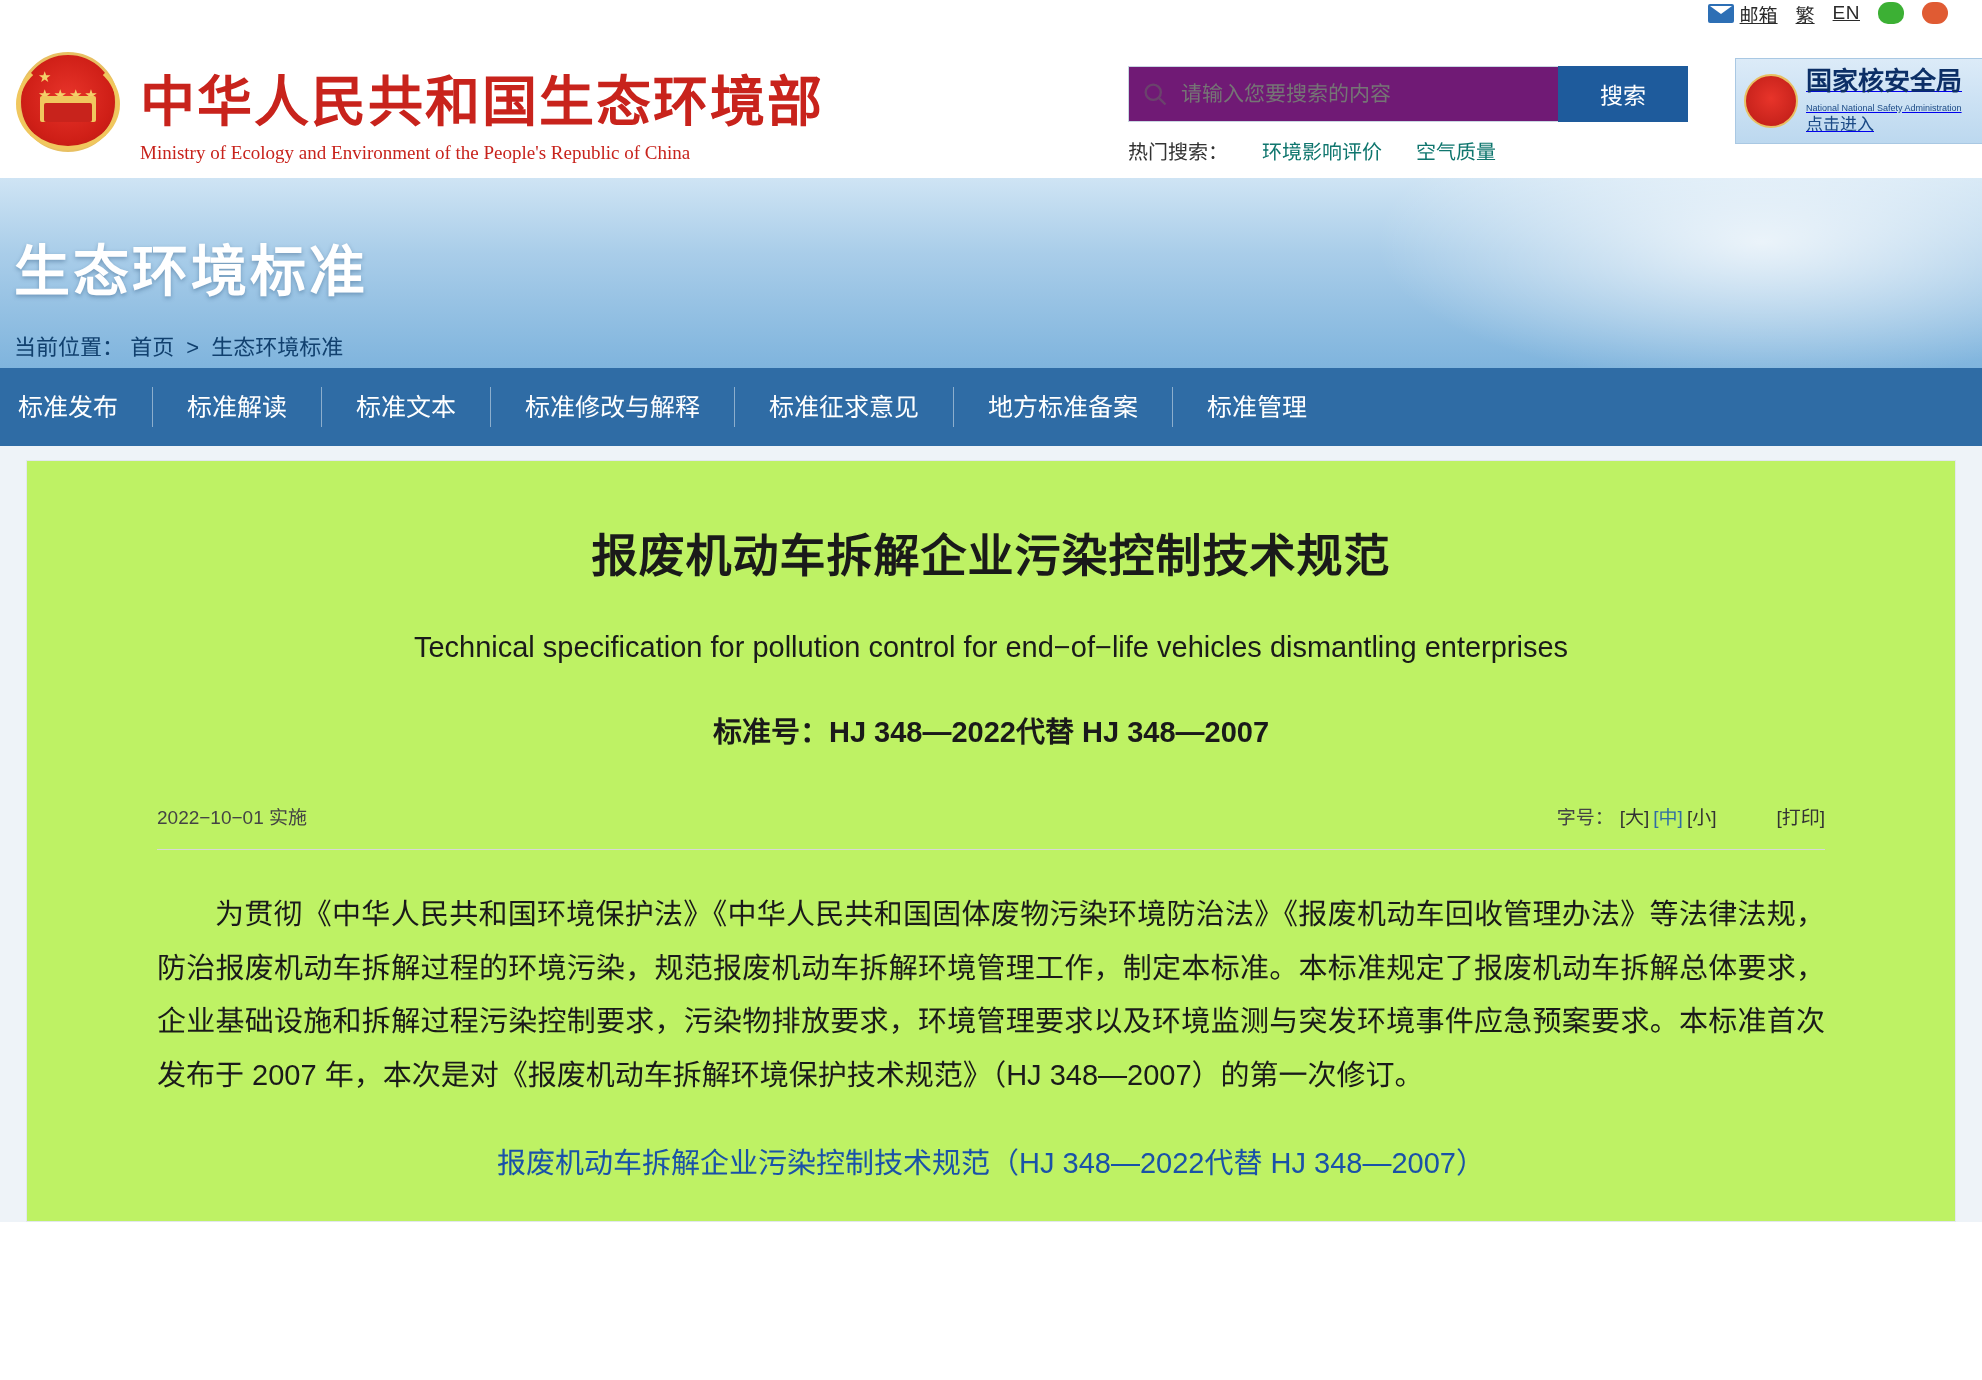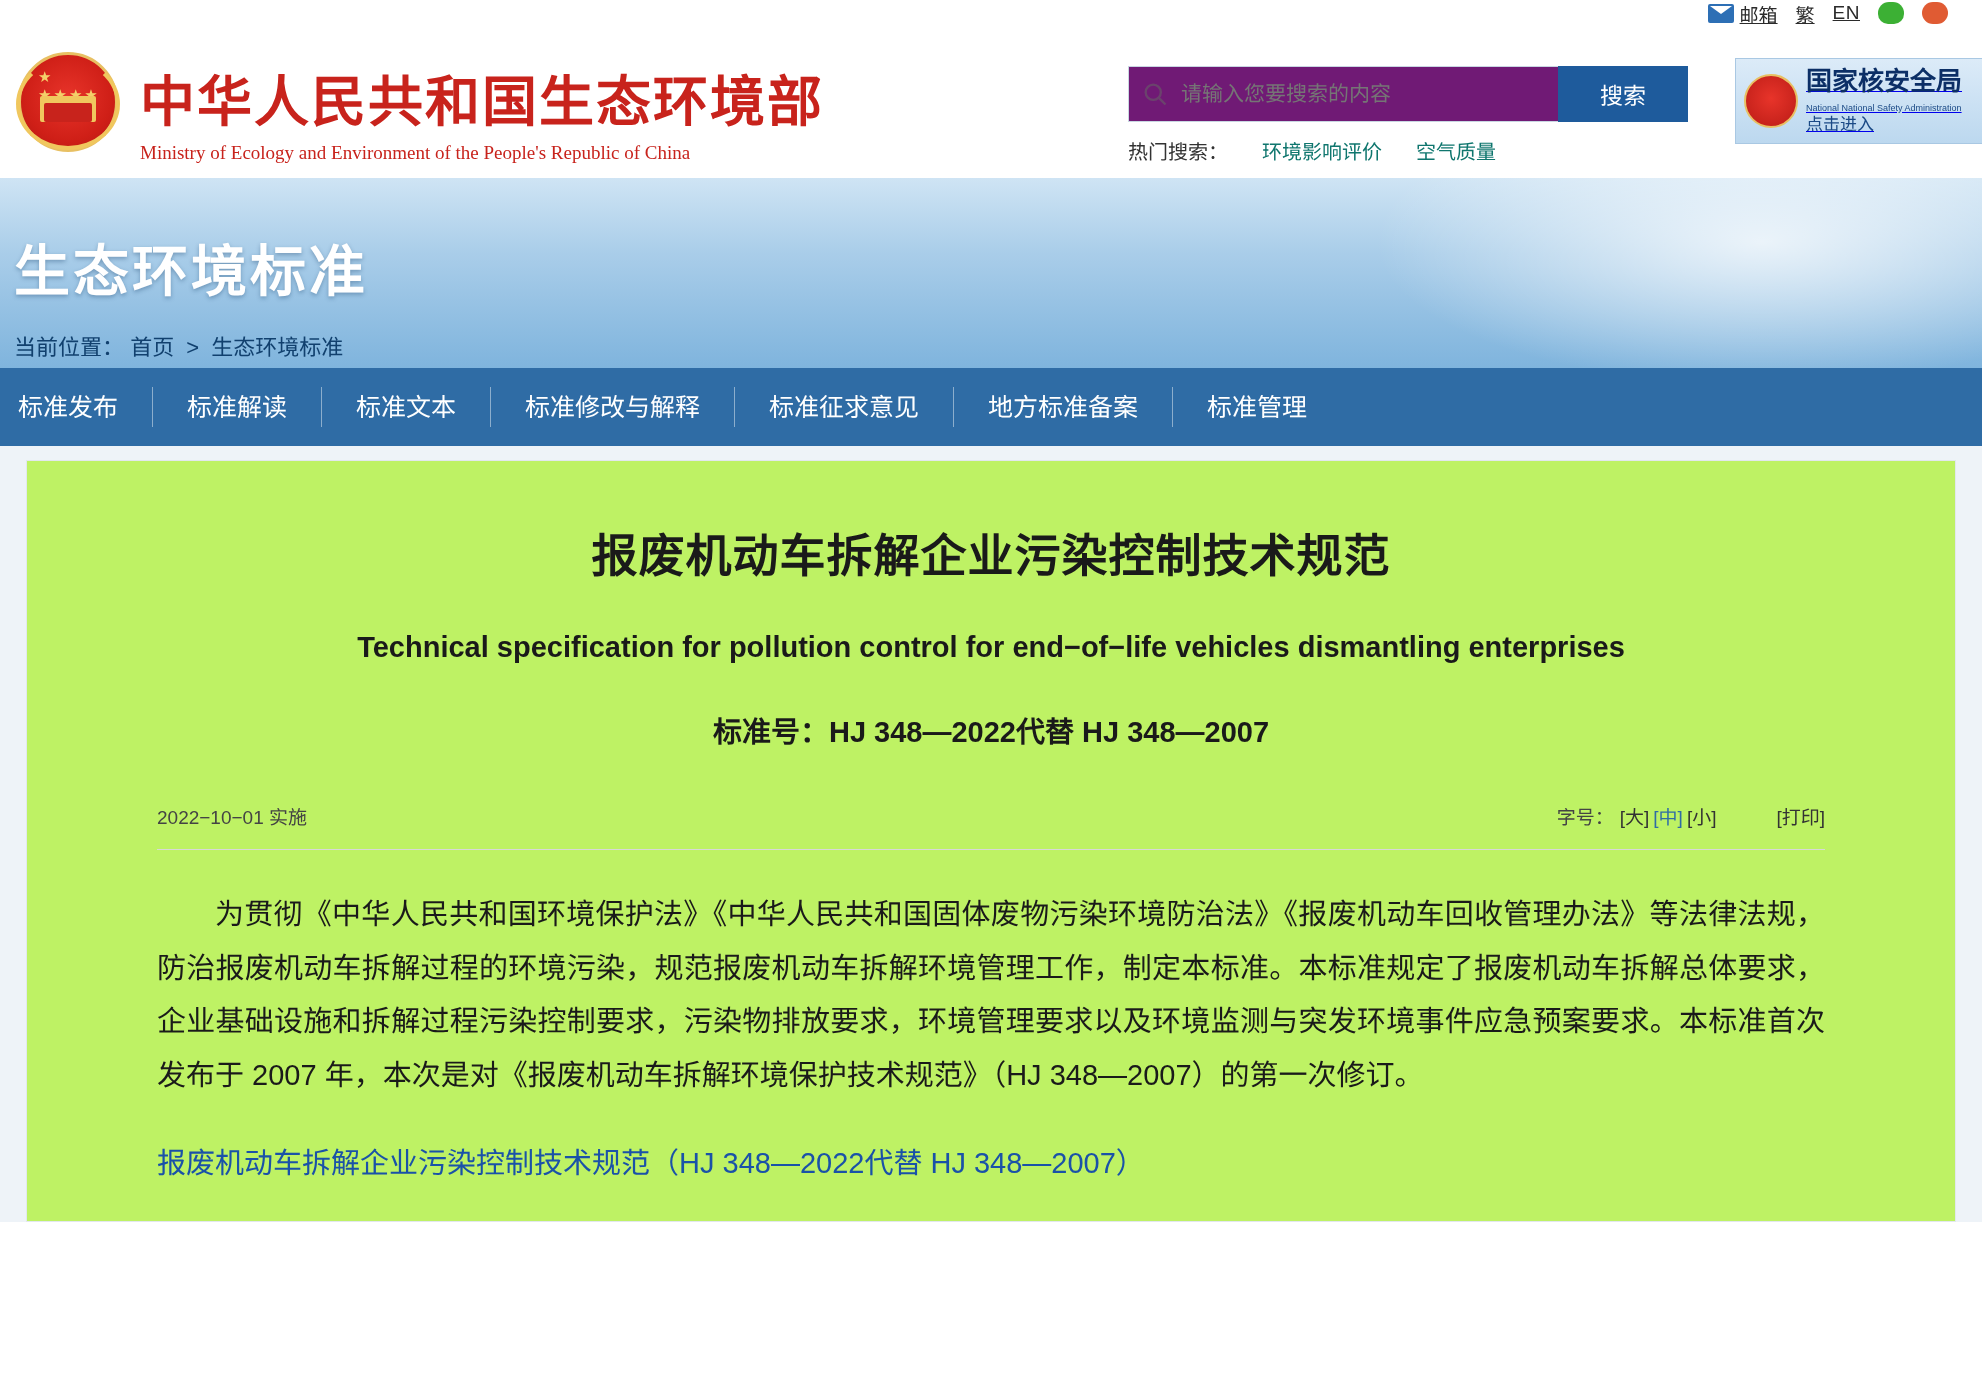--- a/index.html
+++ b/index.html
@@ -226,21 +226,21 @@
     border: 1px solid #e2e8ee;
     padding: 58px 130px 40px 130px;
   }
   .doc-title-cn {
     text-align: center;
     font-size: 46px; font-weight: bold; color: #1a1a1a;
     letter-spacing: 1px;
   }
   .doc-title-en {
     text-align: center;
-    font-size: 29px; font-weight: bold; color: #1a1a1a;
+    font-size: 29px; font-weight: normal; color: #1a1a1a;
     margin-top: 46px;
   }
   .doc-number {
     text-align: center;
     font-size: 29px; font-weight: bold; color: #1a1a1a;
     margin-top: 44px;
   }
   .meta-row {
     margin-top: 52px;
     display: flex; align-items: center; justify-content: space-between;
@@ -260,20 +260,21 @@
     color: #1a1a1a;
     text-align: justify;
     text-indent: 2em;
   }
   .attachment-link {
     display: block;
     margin-top: 36px;
     font-size: 29px;
     color: #1a52a8;
     text-decoration: none;
+    text-align: center;
   }
 </style>
 </head>
 <body>
 
 <div class="topbar">
   <a class="tb-item" href="#">
     <span class="mail-icon"></span>
     <span>邮箱</span>
   </a>

